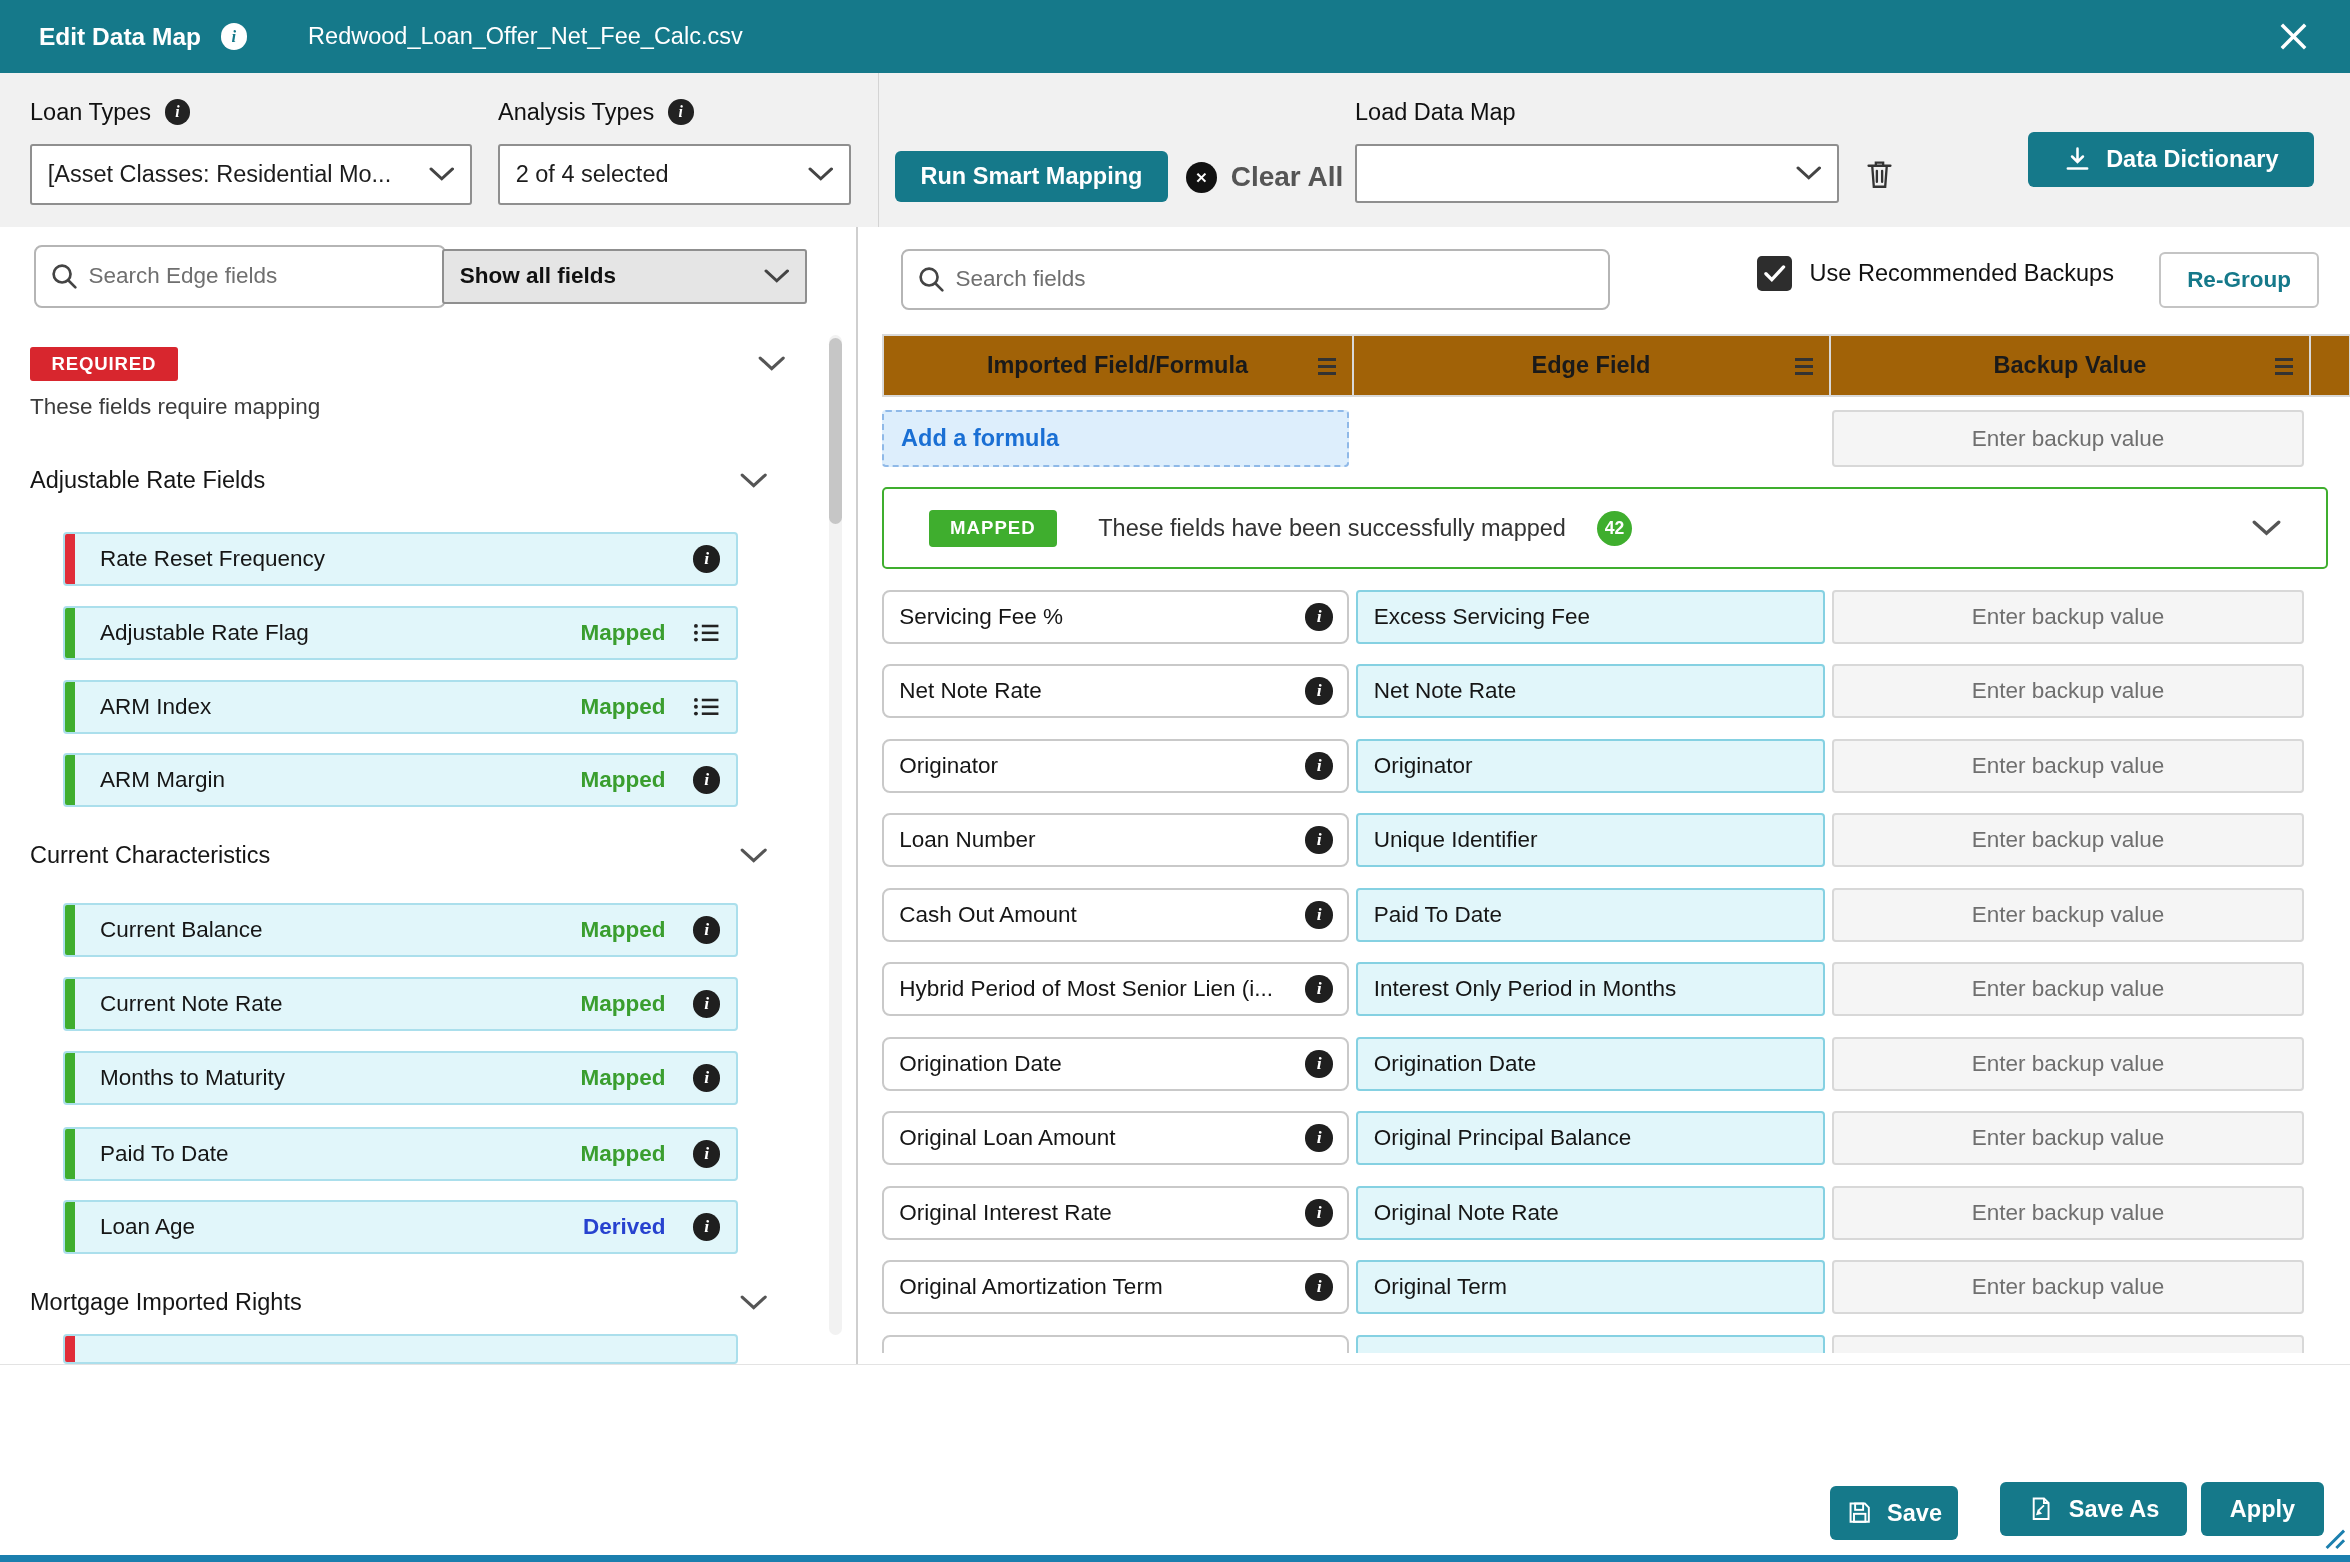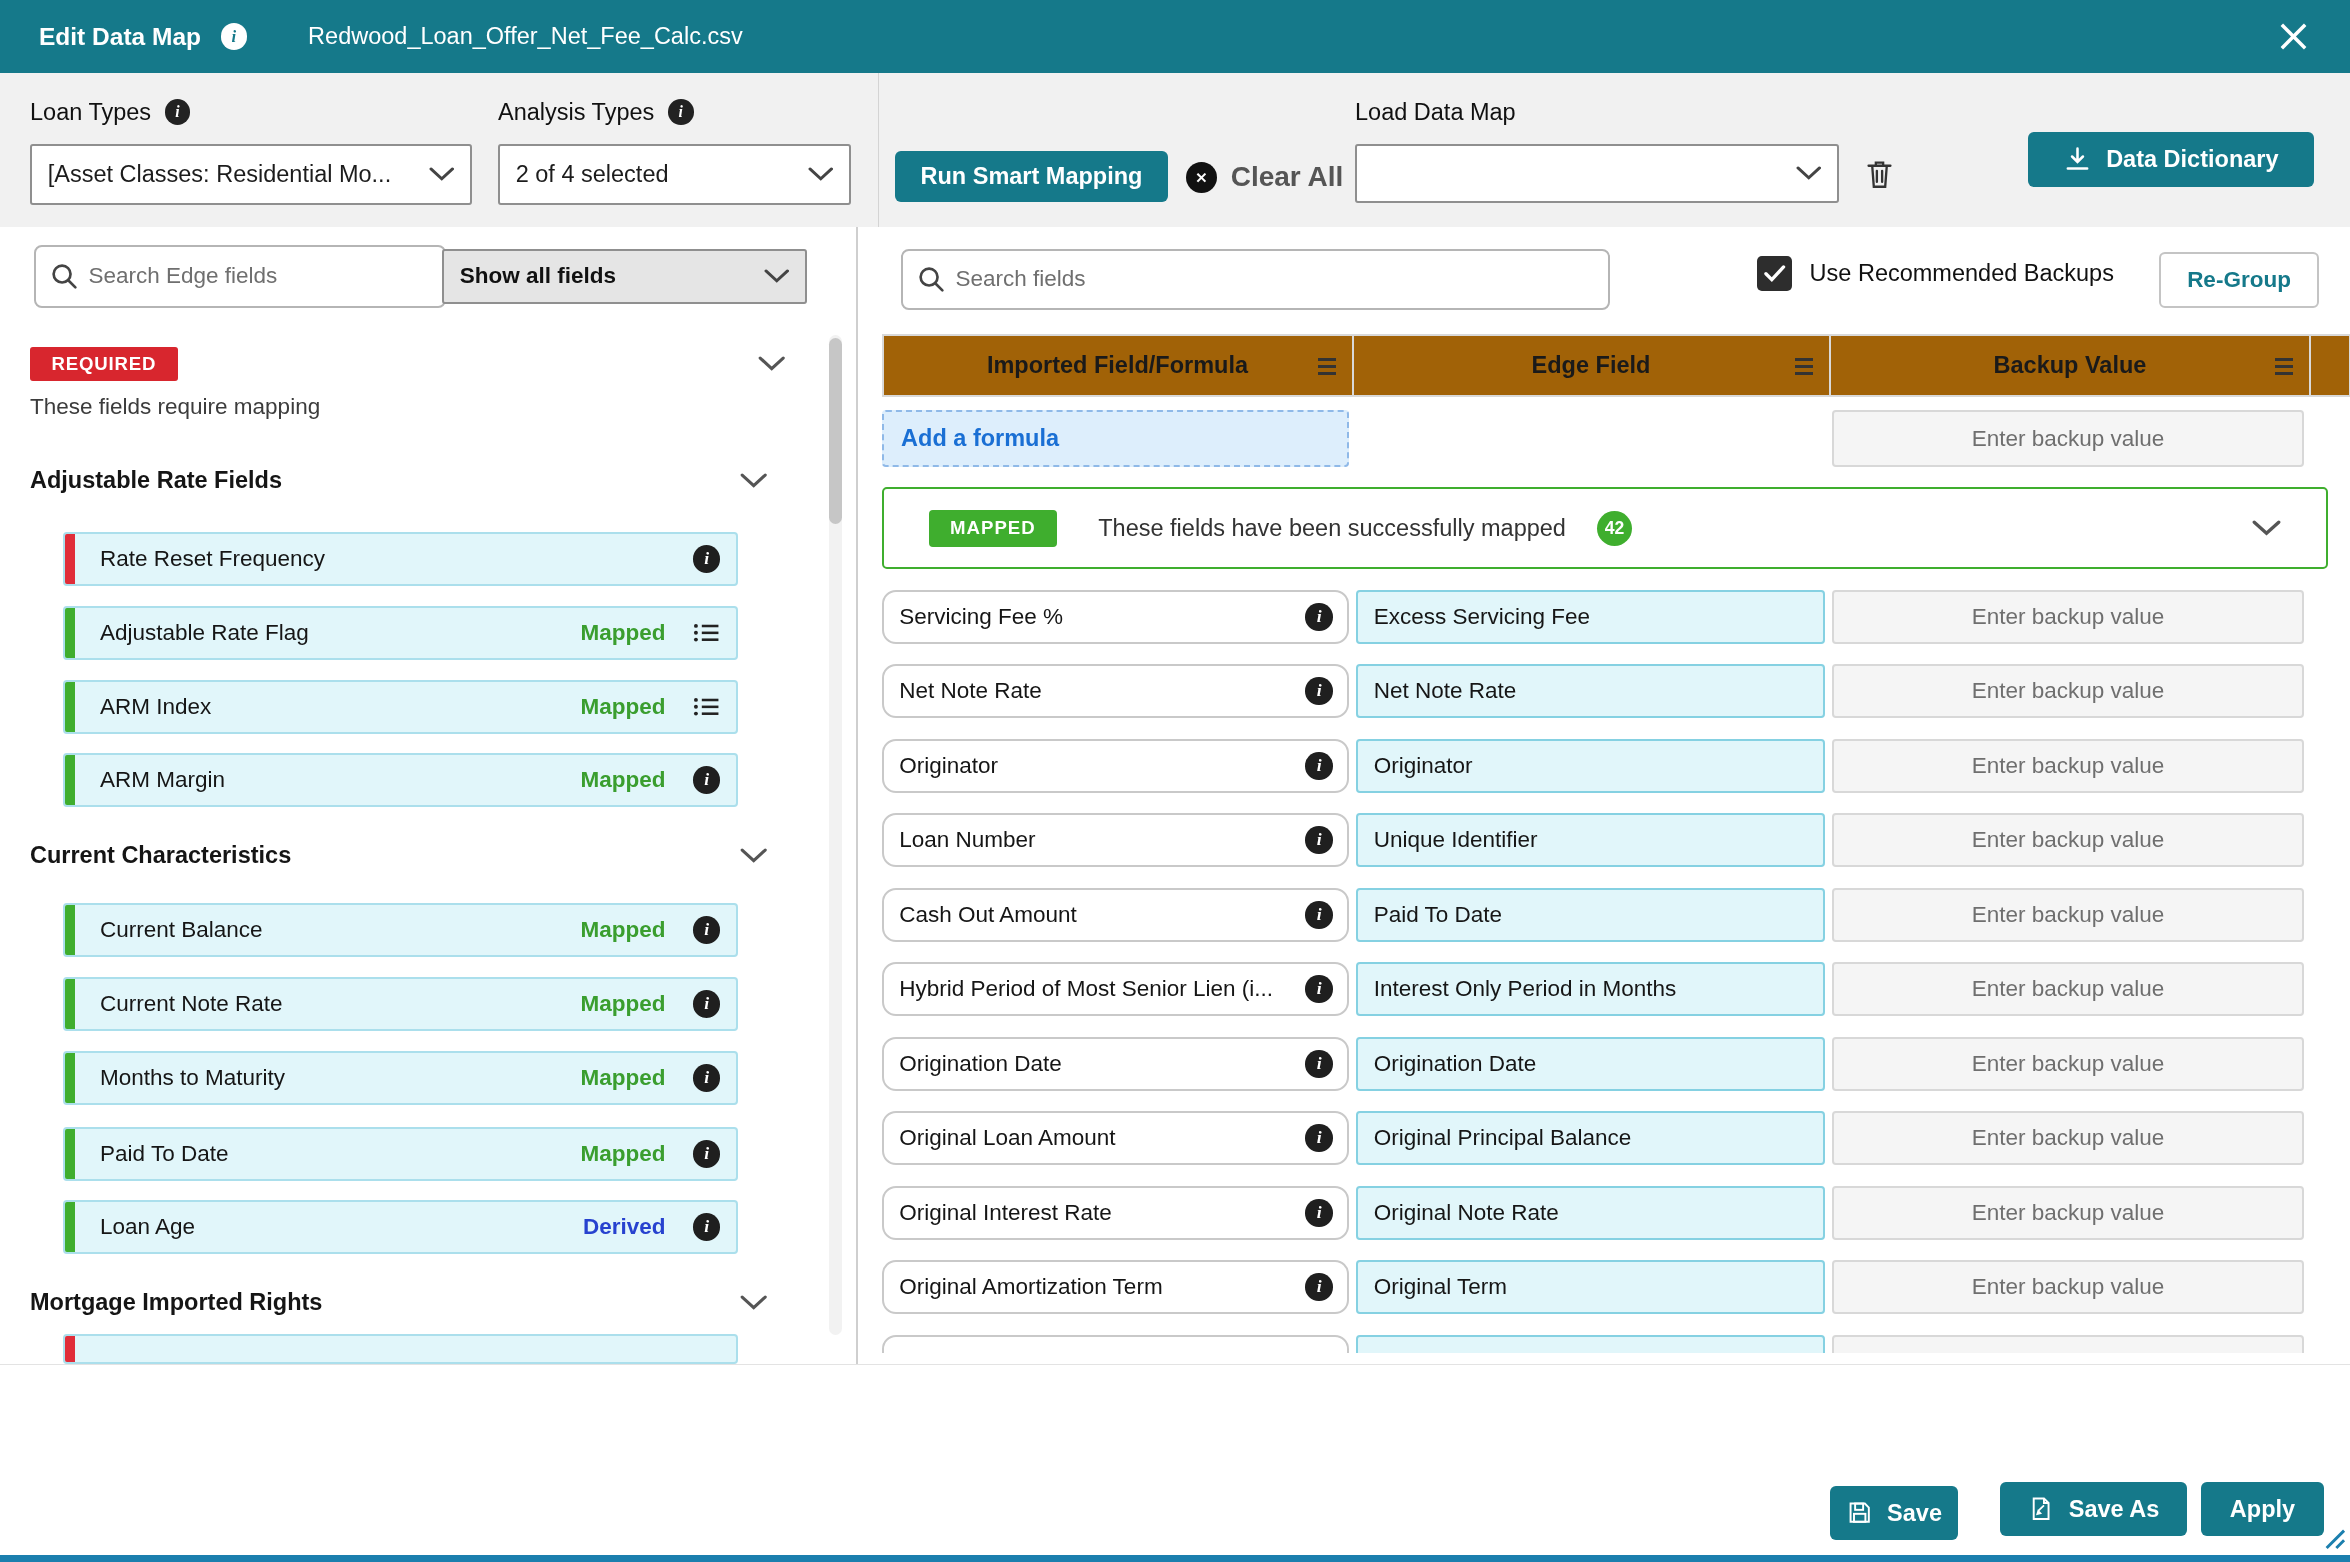--- a/index.html
+++ b/index.html
@@ -42,21 +42,21 @@
   .left-panel { position: absolute; left: 0; top: 227px; width: 858px; height: 1137px; background: #fff; border-right: 2px solid #cfcfcf; overflow: hidden; }
   .searchbox { border: 2px solid #b5b5b5; border-radius: 7.8px; background: #fff; display: flex; align-items: center; padding: 0 13.7px; gap: 9.8px; }
   .searchbox input { border: none; outline: none; flex: 1; font-size: 22.5px; font-family: inherit; color: #333; background: transparent; min-width: 0; }
   input::placeholder { color: #6f6f6f; opacity: 1; }
   .lp-search { position: absolute; left: 34px; top: 17.6px; width: 412px; height: 63px; }
   .lp-filter { position: absolute; left: 442px; top: 21.6px; width: 365px; height: 55px; background: #e5e5e5; border: 2px solid #8f8f8f; border-radius: 2.9px; display: flex; align-items: center; padding: 0 15.7px; font-size: 22.5px; font-weight: 600; color: #111; cursor: pointer; }
   .req-row { position: absolute; left: 30px; top: 120px; width: 755px; display: flex; align-items: center; }
   .req-badge { background: #d8262e; color: #fff; font-size: 18.6px; font-weight: bold; letter-spacing: 0.8px; border-radius: 2.9px; height: 34px; display: flex; align-items: center; padding: 0 21.6px; }
   .req-row .chev { margin-left: auto; cursor: pointer; }
   .req-note { position: absolute; left: 30px; top: 167px; font-size: 22.5px; color: #3c3c3c; }
-  .sec-hdr { position: absolute; left: 30px; width: 737px; display: flex; align-items: center; font-size: 23.5px; font-weight: bold; color: #151515; }
+  .sec-hdr { position: absolute; left: 30px; width: 737px; display: flex; align-items: center; font-size: 23.5px; font-weight: normal; color: #151515; }
   .sec-hdr .chev { margin-left: auto; cursor: pointer; }
   .lrow { position: absolute; left: 63px; width: 675px; height: 54px; background: #e1f6fa; border: 2px solid #abdfec; border-radius: 3.9px; display: flex; align-items: center; padding: 0 15.7px 0 35px; overflow: hidden; cursor: grab; }
   .lrow .bar { position: absolute; left: 0; top: 0; bottom: 0; width: 9.8px; }
   .bar.green { background: #3fae2e; }
   .bar.red { background: #e02d39; }
   .lrow-label { flex: 1; font-size: 22.5px; color: #161616; white-space: nowrap; overflow: hidden; }
   .lrow-status { font-size: 22.5px; font-weight: 600; margin-right: 27.4px; white-space: nowrap; }
   .lrow-status.mapped { color: #3a9e2f; }
   .lrow-status.derived { color: #2742cf; }
   .icon-info-row { flex: none; width: 27.4px; height: 27.4px; border-radius: 50%; background: #1f1f1f; color: #fff; display: flex; align-items: center; justify-content: center; cursor: pointer; }
@@ -78,21 +78,21 @@
   .th1 { left: 0; width: 470px; border-right: 2px solid #d9d9d9; }
   .th2 { left: 470px; width: 477px; border-right: 2px solid #d9d9d9; }
   .th3 { left: 948px; width: 479px; border-right: 2px solid #d9d9d9; }
   .hb { width: 17.6px; height: 2.9px; background: #333; position: relative; flex: none; cursor: pointer; }
   .hb::before, .hb::after { content: ""; position: absolute; left: 0; width: 17.6px; height: 2.9px; background: #333; }
   .hb::before { top: -6.9px; }
   .hb::after { top: 6.9px; }
   .th .hb { position: absolute; right: 15.7px; top: 29px; }
 
   .trow { position: absolute; left: 0; right: 0; height: 54px; }
-  .c1 { position: absolute; left: 23.5px; width: 467px; height: 54px; background: #fff; border: 2px solid #c9c9c9; border-radius: 14px; display: flex; align-items: center; padding: 0 13.7px 0 15.7px; cursor: pointer; }
+  .c1 { position: absolute; left: 23.5px; width: 467px; height: 54px; background: #fff; border: 2px solid #c9c9c9; border-radius: 8px; display: flex; align-items: center; padding: 0 13.7px 0 15.7px; cursor: pointer; }
   .c1-label { flex: 1; font-size: 22.5px; color: #161616; white-space: nowrap; overflow: hidden; }
   .c2 { position: absolute; left: 498px; width: 469px; height: 54px; background: #e1f6fa; border: 2px solid #85d1e2; border-radius: 3.9px; display: flex; align-items: center; padding: 0 15.7px; font-size: 22.5px; color: #161616; white-space: nowrap; overflow: hidden; cursor: pointer; }
   .c3 { position: absolute; left: 974px; width: 472px; height: 54px; }
   .backup { width: 100%; height: 100%; background: #f5f5f5; border: 2px solid #d8d8d8; border-radius: 3.9px; text-align: center; font-size: 22.5px; font-family: inherit; color: #555; outline: none; }
   .add-cell { position: absolute; left: 23.5px; width: 467px; height: 57px; background: #ddeefc; border: 2px dashed #8fb9e8; border-radius: 3.9px; display: flex; align-items: center; padding: 0 17.6px; font-size: 23.5px; font-weight: bold; color: #1a6fd4; cursor: pointer; }
   .drag-cell { position: absolute; left: 498px; width: 469px; height: 57px; background: #fff; border: 2px dashed #9b9b9b; border-radius: 3.9px; display: flex; align-items: center; justify-content: center; font-size: 22.5px; color: #6b6b6b; }
   .add-c3 { height: 57px; }
 
   .banner { position: absolute; left: 23.5px; top: 260px; width: 1446px; height: 82px; border: 2.9px solid #3fae2e; border-radius: 4.9px; background: #fff; display: flex; align-items: center; padding: 0 45px; }
   .banner-badge { background: #3fae2e; color: #fff; font-size: 18.6px; font-weight: bold; letter-spacing: 1px; height: 37px; display: flex; align-items: center; padding: 0 21.6px; border-radius: 3.9px; flex: none; }

